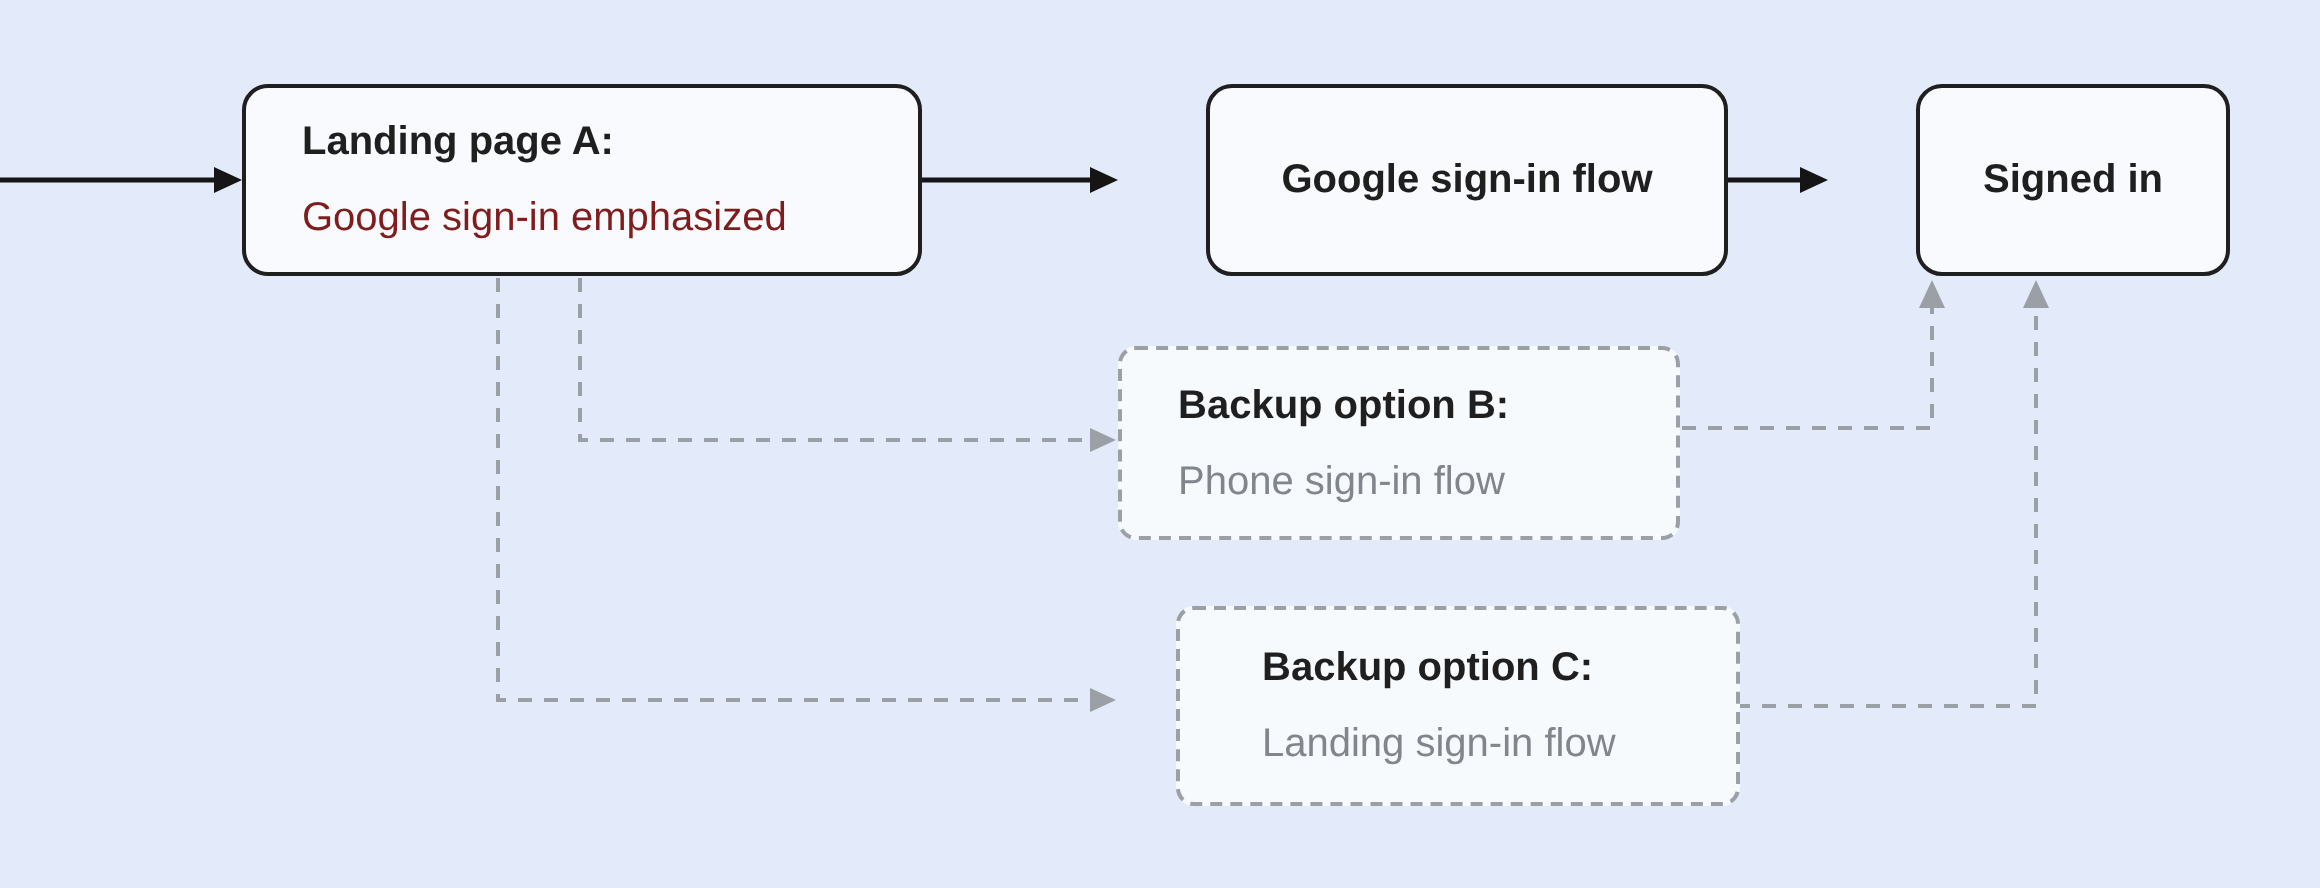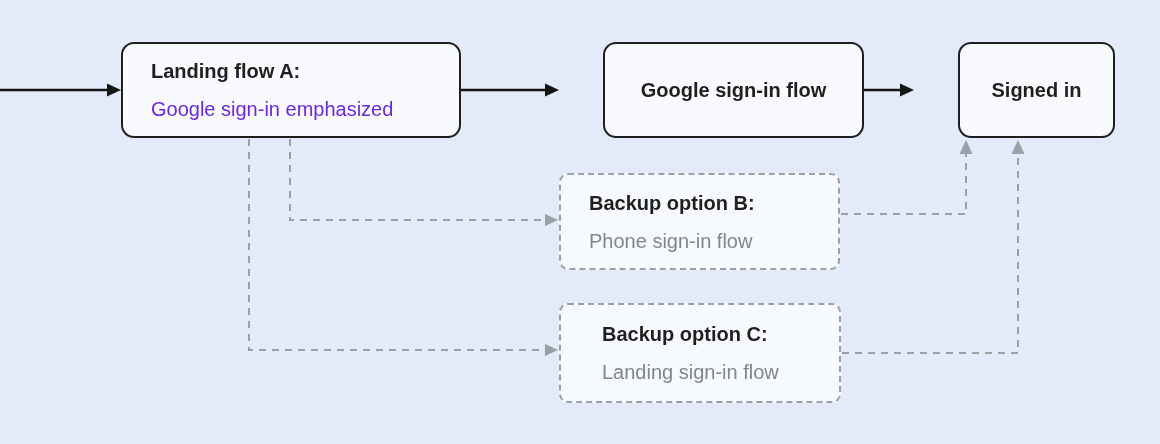--- a/index.html
+++ b/index.html
@@ -13,21 +13,21 @@
   .node {
     position:absolute; background:#f8fafd;
     display:flex; flex-direction:column; justify-content:center;
   }
   .node.solid  { border:2.5px solid #1f1f1f; border-radius:13px; }
   .node.dashed { border:2px dashed #9aa0a6; border-radius:9px; background:#f7fafd; }
   .node.two-line { gap:14px; padding-left:28px; padding-right:10px; align-items:flex-start; }
   .node.one-line { align-items:center;margin-left:44px; }
   .title    { font-size:20px; line-height:24px; font-weight:700; color:#1f1f1f; white-space:nowrap; }
   .subtitle { font-size:20px; line-height:24px; font-weight:400; color:#80868b; white-space:nowrap; }
-  .subtitle.accent { color:#6d28d9;text-align:center; }
+  .subtitle.accent { color:#7f1d1d;text-align:center; }
   .edge-solid  { stroke:#151515; stroke-width:2.5; fill:none; }
   .edge-dashed { stroke:#9aa0a6; stroke-width:2; fill:none; stroke-dasharray:7 6; }
   .head-solid  { fill:#151515; stroke:none; }
   .head-dashed { fill:#9aa0a6; stroke:none; }
 </style>
 </head>
 <body>
 
 <div class="canvas">
 
@@ -63,35 +63,35 @@
       <polygon class="head-dashed" points="966,140 959.5,154 972.5,154"></polygon>
     </g>
 
     <g>
       <path class="edge-dashed" d="M 842 353 H 1018 V 154"></path>
       <polygon class="head-dashed" points="1018,140 1011.5,154 1024.5,154"></polygon>
     </g>
   </svg>
 
   <div class="node solid two-line" style="left:121px; top:42px; width:340px; height:96px;">
-    <div class="title">Landing flow A:</div>
+    <div class="title">Landing page A:</div>
     <div class="subtitle accent">Google sign-in emphasized</div>
   </div>
 
   <div class="node solid one-line" style="left:559px; top:42px; width:261px; height:96px;">
     <div class="title">Google sign-in flow</div>
   </div>
 
   <div class="node dashed two-line" style="left:559px; top:173px; width:281px; height:97px;">
     <div class="title">Backup option B:</div>
     <div class="subtitle">Phone sign-in flow</div>
   </div>
 
   <div class="node solid one-line" style="left:914px; top:42px; width:157px; height:96px;">
     <div class="title">Signed in</div>
   </div>
 
-  <div class="node dashed two-line" style="left:559px; top:303px; width:282px; height:100px;padding-left:41px;">
+  <div class="node dashed two-line" style="left:588px; top:303px; width:282px; height:100px;padding-left:41px;">
     <div class="title">Backup option C:</div>
     <div class="subtitle">Landing sign-in flow</div>
   </div>
 
 </div>
 
 </body></html>

